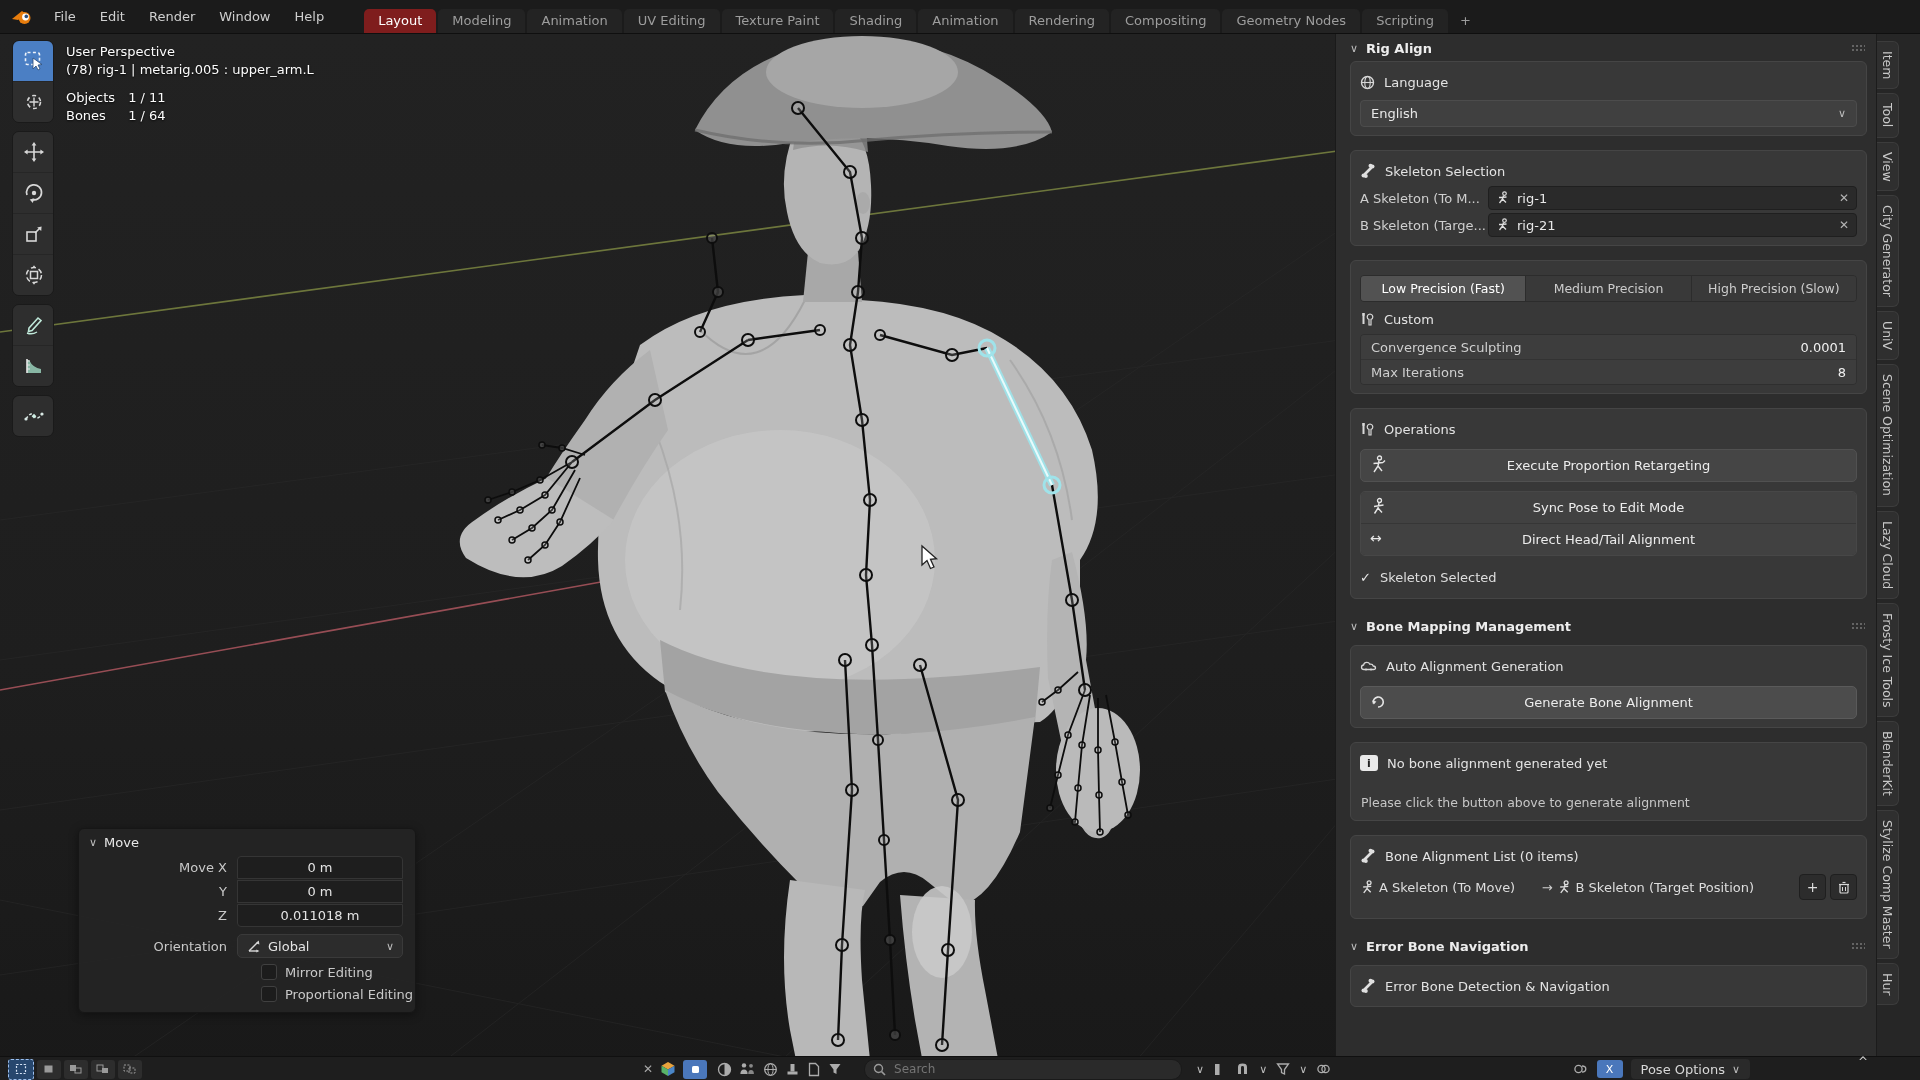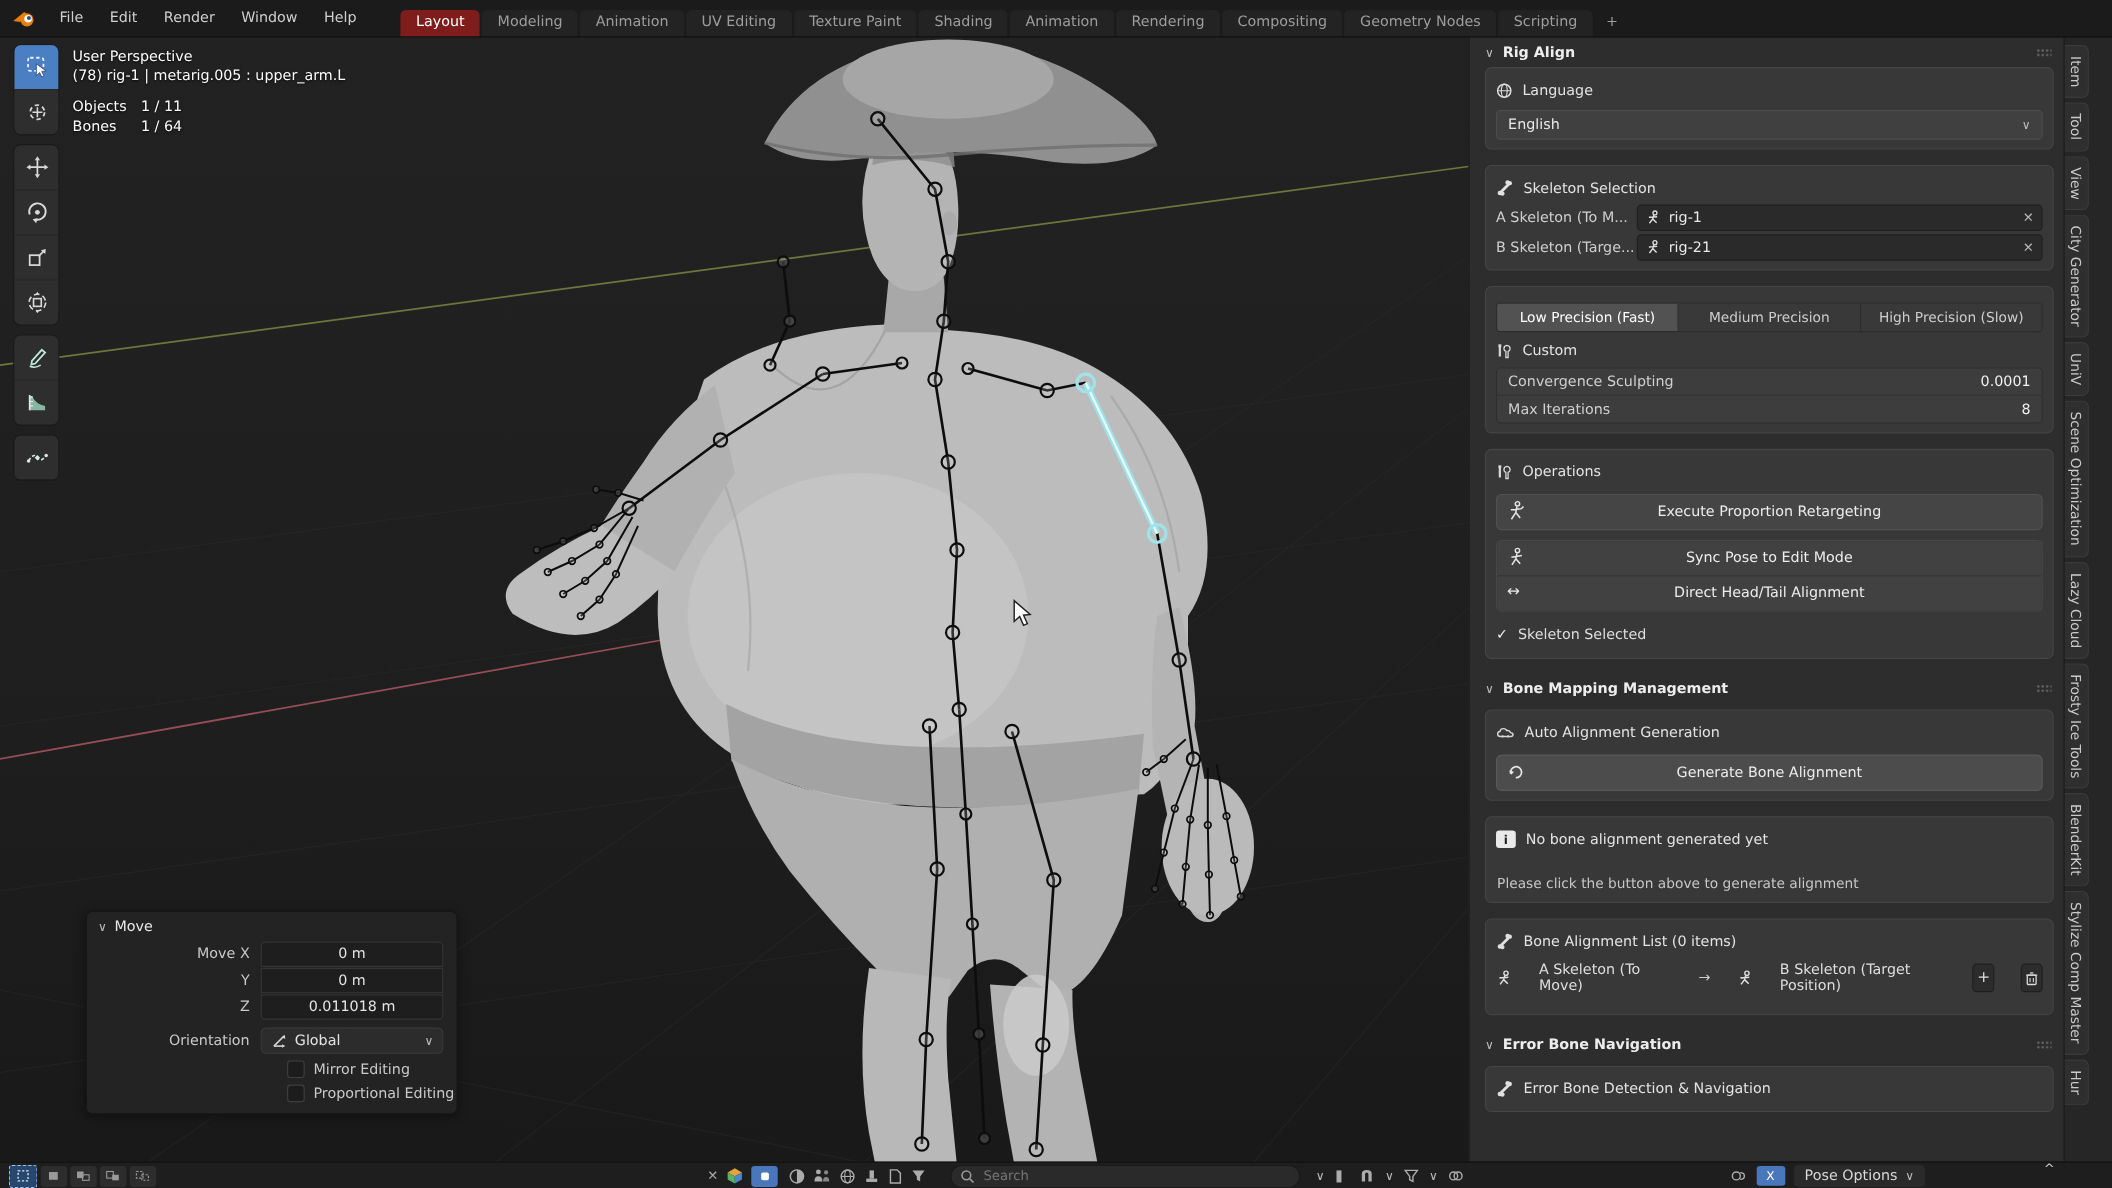--- a/index.html
+++ b/index.html
@@ -82,21 +82,21 @@
   .opbtn{position:relative;background:#454545;border:1px solid #515151;border-radius:5px;height:31px;display:flex;
          align-items:center;justify-content:center;color:#ececec;margin-top:8px;}
   .opbtn .licon{position:absolute;left:9px;top:5px;}
   .opgroup{border:1px solid #474747;border-radius:5px;overflow:hidden;margin-top:9px;}
   .opgroup .opbtn{border:none;border-radius:0;margin:0;background:#414141;}
   .opgroup .opbtn + .opbtn{border-top:1px solid #363636;}
   .statusrow{display:flex;align-items:center;gap:9px;color:#dedede;height:26px;margin-top:8px;}
   .infoicon{width:18px;height:16px;background:#e9e9e9;border-radius:3px;color:#222;font-weight:bold;
             font-size:11px;display:flex;align-items:center;justify-content:center;}
   .hint{color:#c6c6c6;margin:20px 0 2px 1px;font-size:12.5px;}
-  .listrow{display:flex;align-items:center;gap:24px;margin:6px 0 10px;color:#dedede;}
+  .listrow{display:flex;align-items:center;gap:4px;margin:6px 0 10px;color:#dedede;}
   .sqbtn{width:25px;height:24px;background:#2c2c2c;border:1px solid #1f1f1f;border-radius:4px;display:flex;
          align-items:center;justify-content:center;color:#ddd;font-size:14px;}
   
   .tabstrip{position:absolute;left:1876px;top:33px;width:44px;height:1023px;background:#262626;z-index:25;
             border-left:1px solid #1c1c1c;display:flex;flex-direction:column;align-items:flex-start;padding-top:8px;}
   .vtab{writing-mode:vertical-rl;background:#2f2f2f;border:1px solid #3c3c3c;border-left:none;
         border-radius:0 6px 6px 0;color:#c9c9c9;padding:9px 3px;font-size:12.5px;margin-bottom:4px;
         white-space:nowrap;max-height:150px;overflow:hidden;}
   
   .statusbar{position:absolute;left:0;top:1056px;width:1920px;height:24px;background:#1e1e1e;

